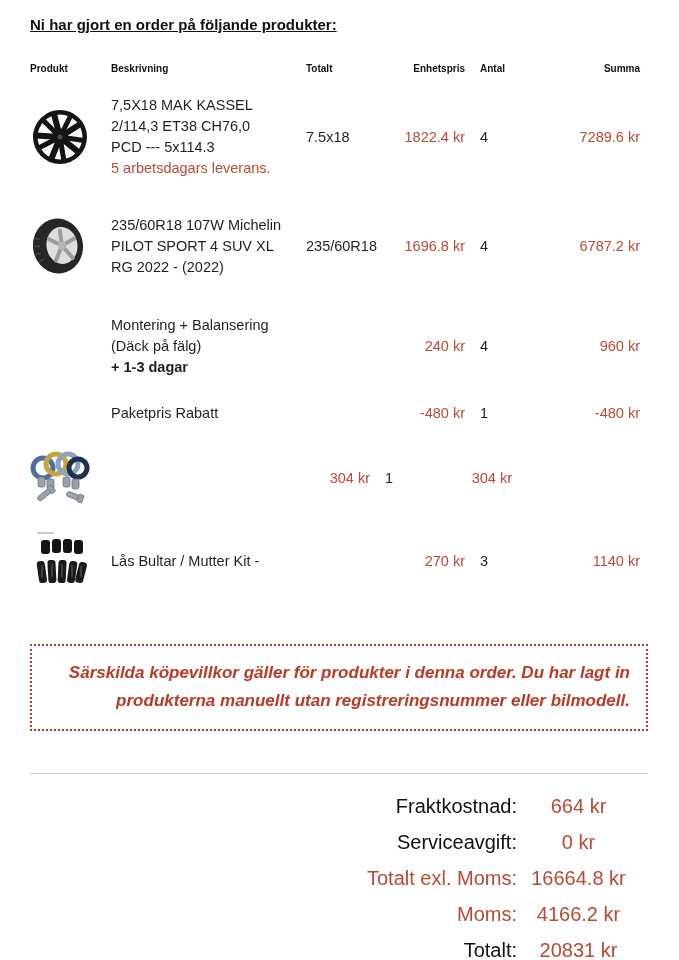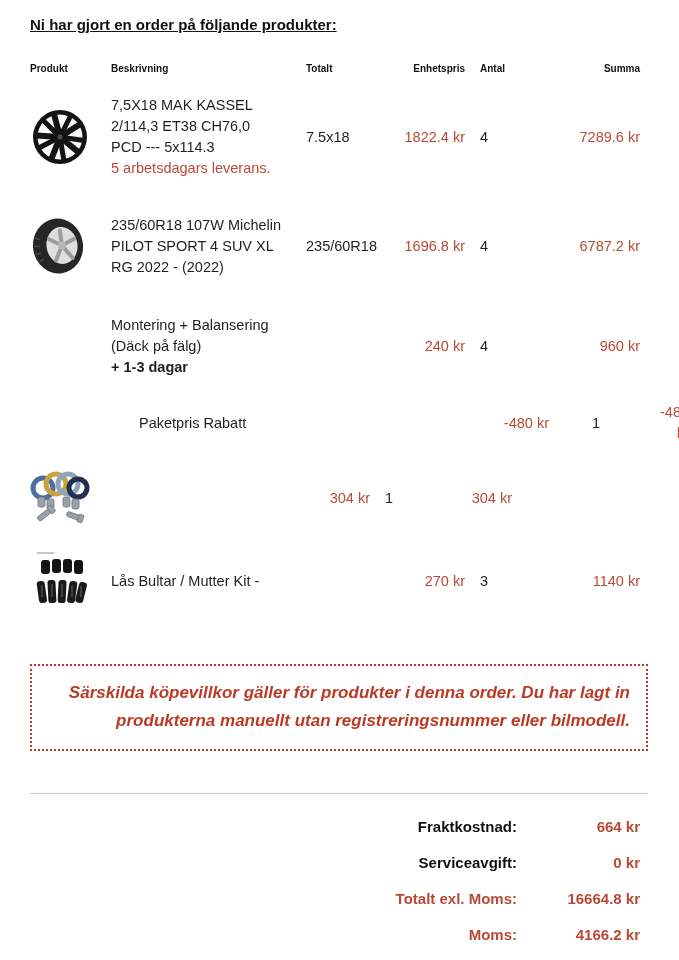--- a/index.html
+++ b/index.html
@@ -27,21 +27,21 @@
   .cell-desc { padding-left: 8px; }
   .cell-size { padding-left: 8px; }
   .cell-unit { text-align: right; }
   .cell-qty  { padding-left: 15px; }
   .cell-sum  { text-align: right; padding-right: 8px; }
   .prow { font-size: 14.5px; line-height: 21px; }
   .prow .cell-img { align-self: center; }
   .prow-1 { margin-top: 20px; min-height: 86px; }
   .prow-2 { margin-top: 16px; min-height: 100px; }
   .prow-3 { margin-top: 18px; min-height: 64px; }
-  .prow-4 { margin-top: 24px; min-height: 22px; gap: 28px; }
+  .prow-4 { margin-top: 24px; min-height: 22px; }
   .prow-5 { margin-top: 18px; min-height: 72px; }
   .prow-6 { margin-top: 8px;  min-height: 78px; }
   .desc-lines { white-space: pre-line; }
   .delivery { color: #b84a35; }
   .desc-note { font-weight: bold; }
   .price { color: #b84a35; }
   .prod-img { display: block; }
   
   .notice-box {
     margin-top: 44px;
@@ -51,25 +51,25 @@
     line-height: 28px;
     color: #bb3a26;
     text-align: right;
   }
   
   .divider { margin-top: 42px; border: none; border-top: 1px solid #c9c9c9; height: 0; }
   .totals { margin-top: 14px; }
   .total-row {
     display: flex; justify-content: flex-end; align-items: baseline;
     height: 36px; align-items: center;
-    font-size: 15px; font-weight: bold;
+    font-size: 20px; font-weight: normal;
   }
   .total-label { text-align: right; color: #111; }
   .total-label.red-label { color: #b84a35; }
-  .total-value { width: 131px; text-align: right; color: #b84a35; padding-right: 8px; }
+  .total-value { width: 131px; text-align: center; color: #b84a35; padding-right: 8px; }
 </style>
 </head>
 <body>
 
 <h1 class="title">Ni har gjort en order på följande produkter:</h1>
 
 <div class="grid-row table-header">
   <div class="th">Produkt</div>
   <div class="th cell-desc">Beskrivning</div>
   <div class="th cell-size">Totalt</div>

